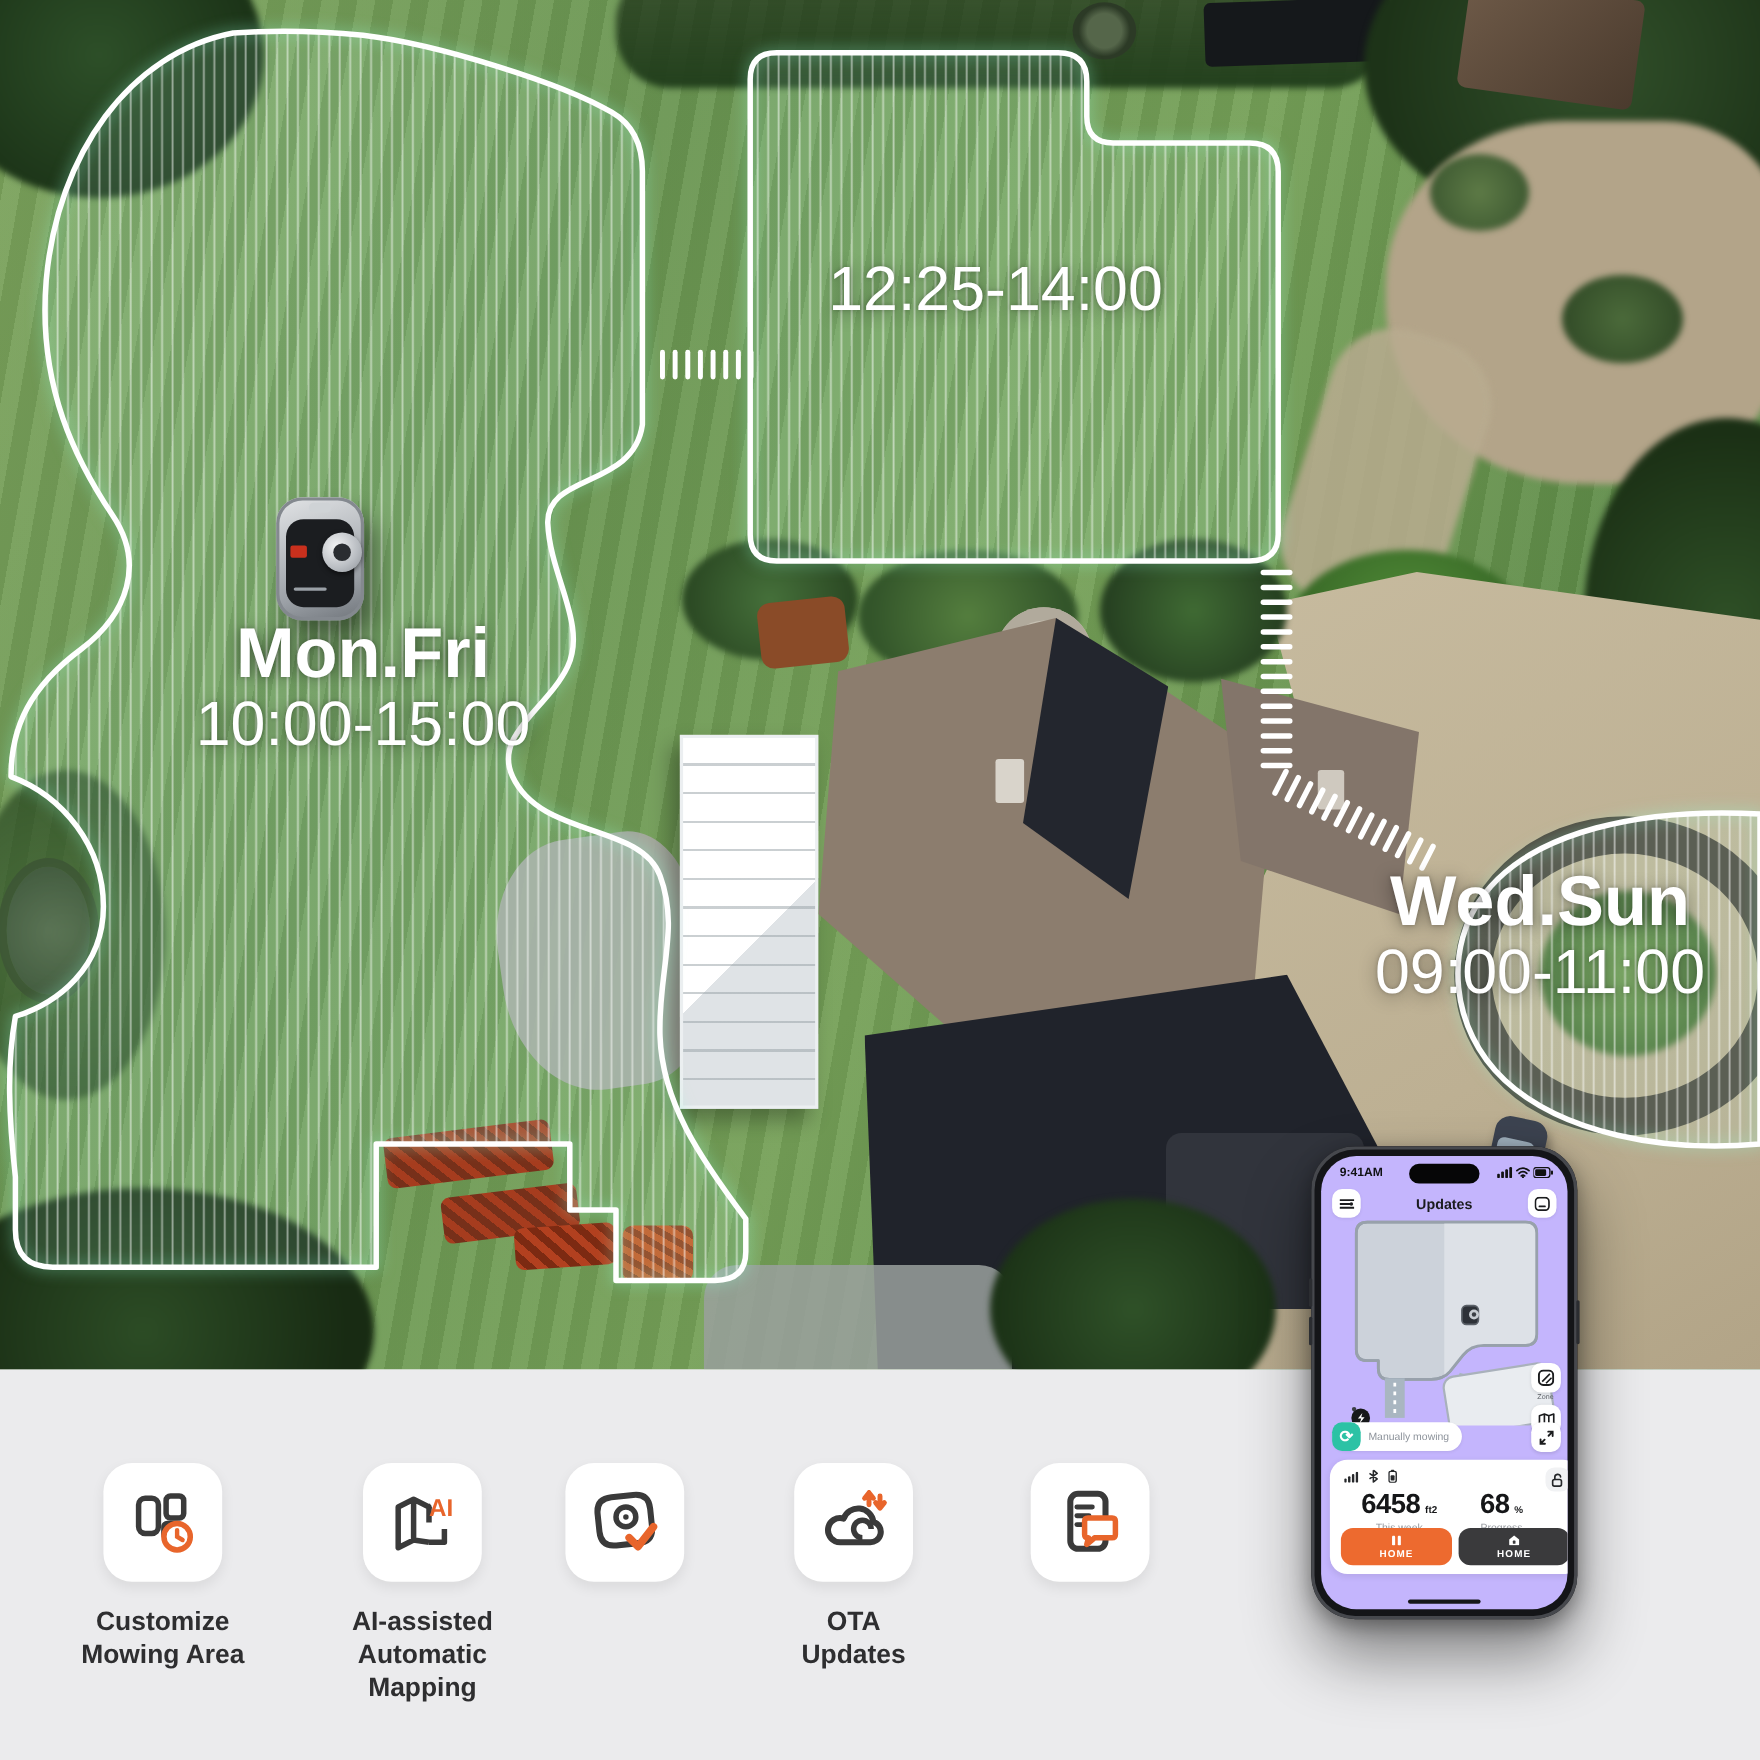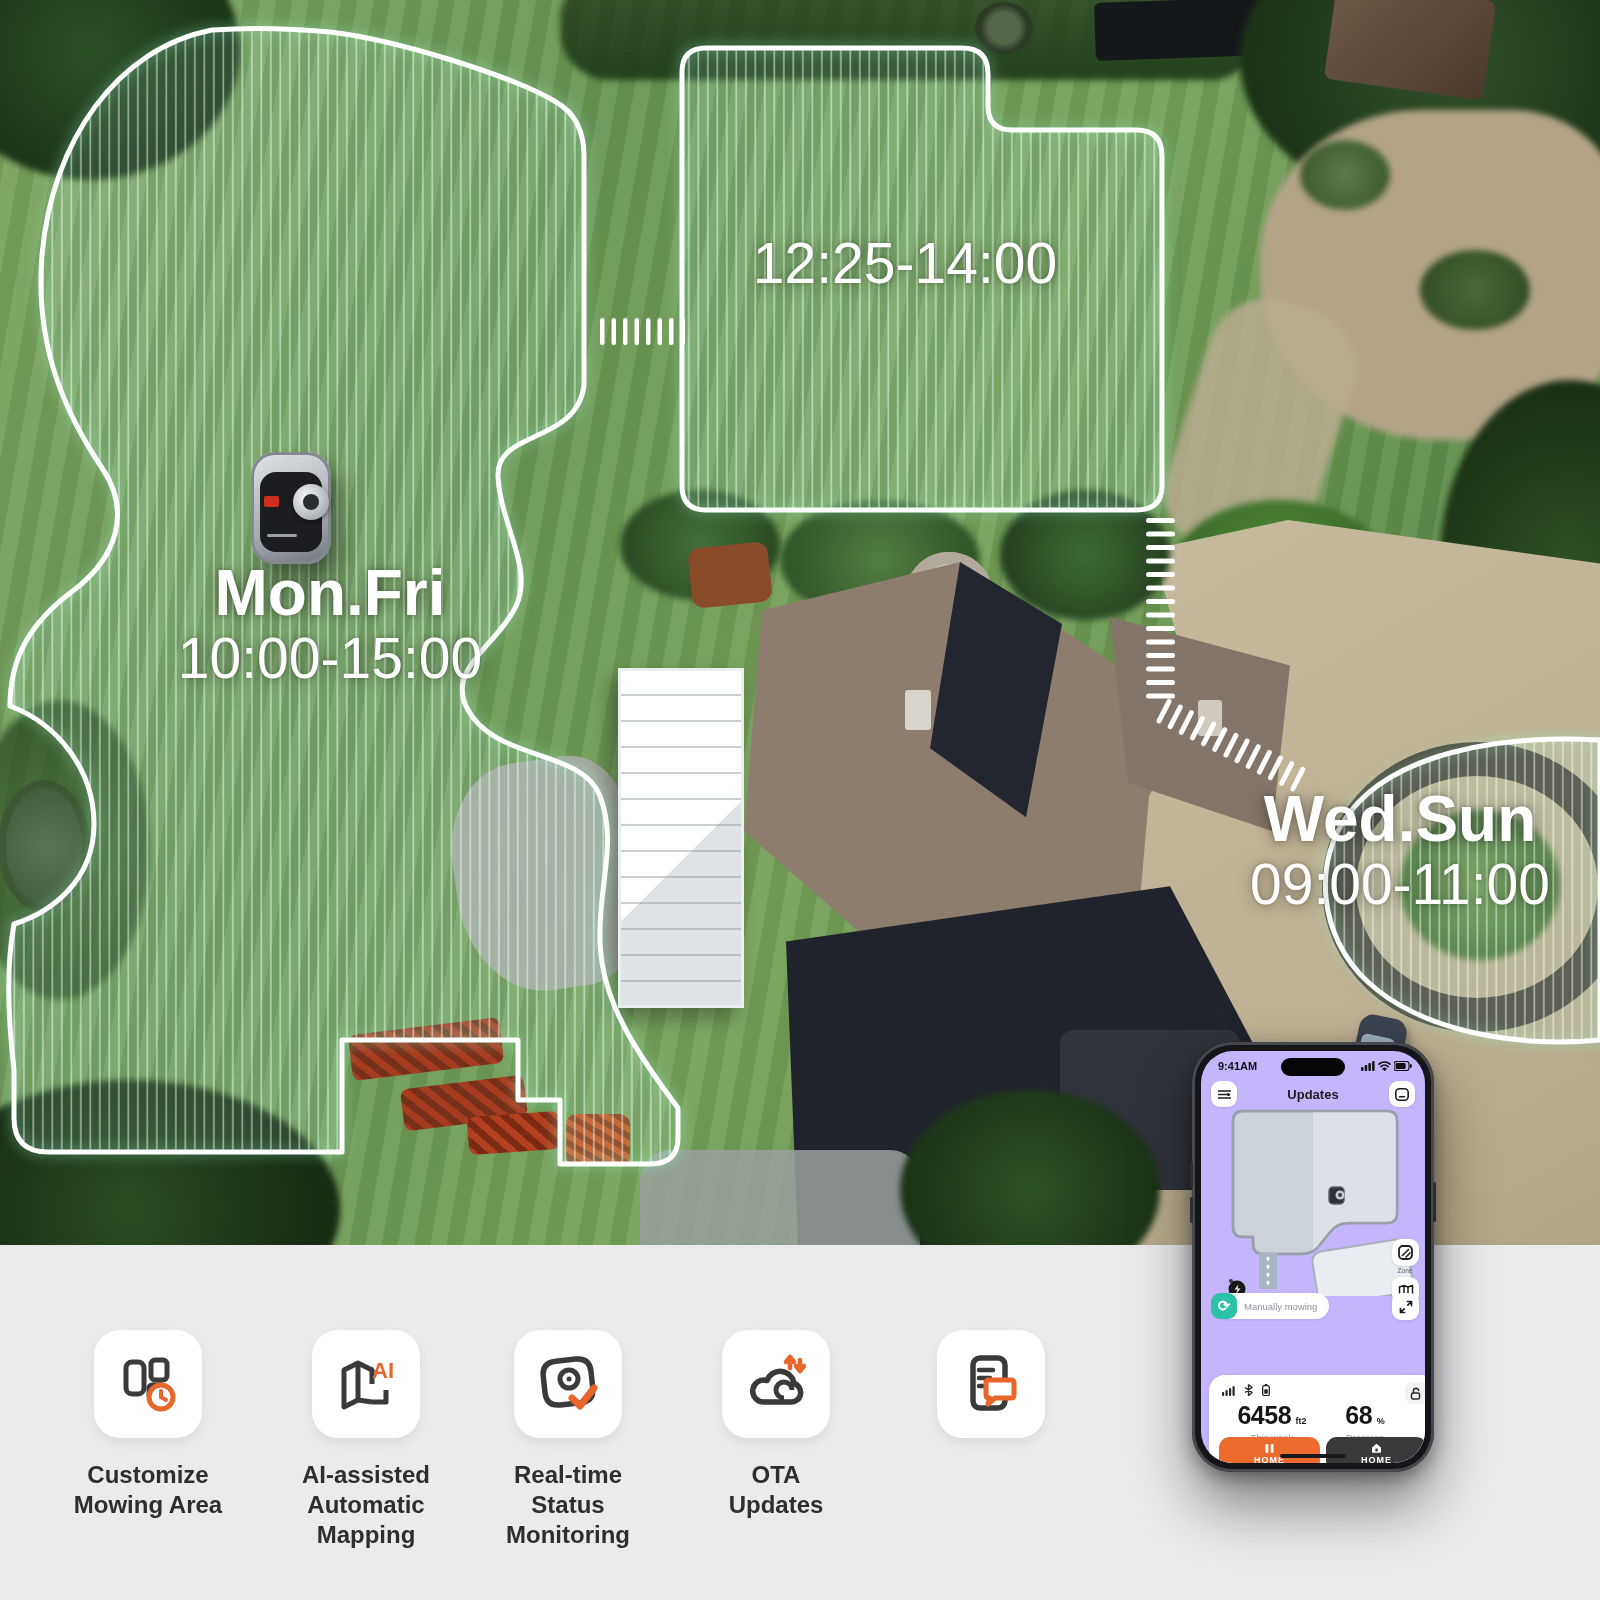--- a/index.html
+++ b/index.html
@@ -61,21 +61,21 @@
   svg.appmap{position:absolute;left:0;top:50px;}
   .map-side-btn{position:absolute;width:27px;height:27px;border-radius:9px;background:#fff;
         box-shadow:0 1px 3px rgba(0,0,0,.1);display:flex;align-items:center;justify-content:center;}
   .map-side-cap{position:absolute;width:44px;text-align:center;font-size:6.5px;color:#5d6167;}
   .pill{position:absolute;left:10px;top:242px;height:26px;background:#fff;border-radius:13px;
         display:flex;align-items:center;padding-right:12px;box-shadow:0 1px 3px rgba(0,0,0,.08);}
   .pill .chip{width:26px;height:26px;border-radius:9px;display:flex;align-items:center;justify-content:center;
         color:#fff;font-size:15px;font-weight:700;}
   .pill .ptext{margin-left:7px;font-size:9.5px;color:#8d939b;}
   .card{position:absolute;left:8px;top:276px;width:228px;height:104px;background:#fff;border-radius:16px;
-        box-shadow:0 2px 6px rgba(0,0,0,.08);margin-top:48px;}
+        box-shadow:0 2px 6px rgba(0,0,0,.08);}
   .card .devrow{position:absolute;left:13px;top:9px;display:flex;gap:9px;align-items:flex-end;}
   .lockbtn{position:absolute;right:10px;top:7px;width:22px;height:22px;border-radius:8px;background:#f1f2f4;
         display:flex;align-items:center;justify-content:center;}
   .stat{position:absolute;top:26px;text-align:center;}
   .stat .big{font-size:25px;font-weight:800;color:#151618;letter-spacing:-.5px;}
   .stat .unit{font-size:9px;font-weight:700;color:#151618;}
   .stat .cap{font-size:9.5px;color:#95989e;margin-top:2px;}
   .abtns{position:absolute;left:10px;right:10px;top:62px;display:flex;gap:6px;}
   .abtn{flex:1;height:34px;border-radius:11px;display:flex;flex-direction:column;align-items:center;justify-content:center;gap:2px;}
   .abtn .lbl{font-size:9px;font-weight:700;letter-spacing:1px;color:#fff;}
@@ -239,21 +239,21 @@
           <path d="M45 39 v6 l5 3" fill="none" stroke="#e8652b" stroke-width="4" stroke-linecap="round"></path>
         </svg>
       </div>
       <div class="label">
         <div>Customize</div>
         <div>Mowing Area</div>
         <div></div>
       </div>
     </div>
 
-    <div class="feature" style="left:366px;">
+    <div class="feature" style="left:384px;">
       <div class="tile">
         <svg width="64" height="64" viewBox="0 0 64 64">
           <path d="M10 18 L24 11 L24 48 L10 55 Z M24 11 L38 18 L38 32 M38 50 L24 48 M52 38 L52 50 L38 50 M38 18 L40 17" fill="none" stroke="#3a3a3a" stroke-width="5" stroke-linejoin="round"></path>
           <text x="38" y="26" font-family="Liberation Sans, sans-serif" font-size="22" font-weight="800" fill="#e8652b">AI</text>
         </svg>
       </div>
       <div class="label">
         <div>AI-assisted</div>
         <div>Automatic</div>
         <div>Mapping</div>
@@ -261,25 +261,20 @@
     </div>
 
     <div class="feature" style="left:568px;">
       <div class="tile">
         <svg width="64" height="64" viewBox="0 0 64 64">
           <path d="M22 8 h20 q14 0 14 14 v16 q0 14 -14 14 h-20 q-14 0 -14 -14 v-16 q0 -14 14 -14 z" fill="none" stroke="#3a3a3a" stroke-width="5.5" transform="rotate(-6 32 30)"></path>
           <circle cx="33" cy="27" r="9" fill="none" stroke="#3a3a3a" stroke-width="5"></circle>
           <circle cx="33" cy="27" r="2.5" fill="#3a3a3a"></circle>
           <path d="M36 46 L44 54 L58 36" fill="none" stroke="#e8652b" stroke-width="7" stroke-linecap="round" stroke-linejoin="round"></path>
         </svg>
-      </div>
-      <div class="label">
-        <div>Real-time</div>
-        <div>Status</div>
-        <div>Monitoring</div>
       </div>
     </div>
 
     <div class="feature" style="left:776px;">
       <div class="tile">
         <svg width="64" height="64" viewBox="0 0 64 64">
           <path d="M20 50 a11 11 0 1 1 3 -21.5 a14 14 0 0 1 27 3 a9.5 9.5 0 0 1 -4 18.5 z" fill="none" stroke="#3a3a3a" stroke-width="5.5" stroke-linejoin="round"></path>
           <path d="M40 46 a8 8 0 1 1 8 -8" fill="none" stroke="#3a3a3a" stroke-width="5"></path>
           <path d="M46 16 V5 M46 5 l-4 5 M46 5 l4 5" stroke="#e8652b" stroke-width="4.5" fill="none" stroke-linecap="round" stroke-linejoin="round"></path>
           <path d="M56 8 V19 M56 19 l-4 -5 M56 19 l4 -5" stroke="#e8652b" stroke-width="4.5" fill="none" stroke-linecap="round" stroke-linejoin="round"></path>

